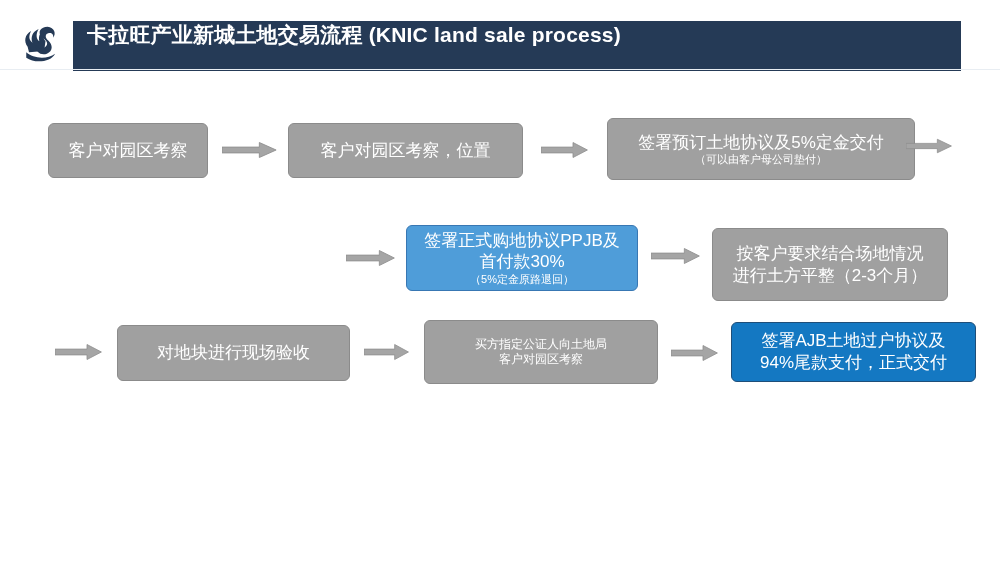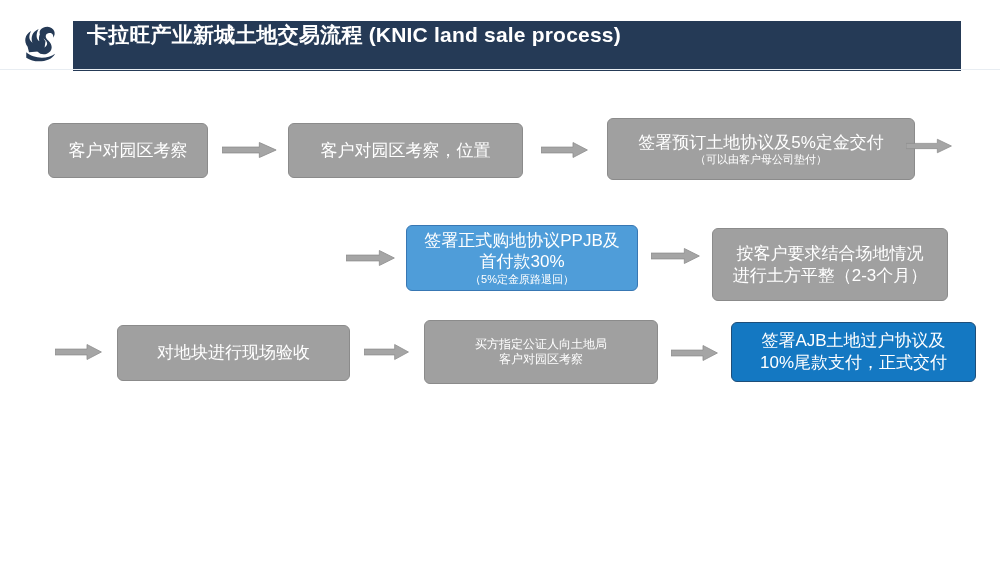--- a/index.html
+++ b/index.html
@@ -118,16 +118,16 @@
     <div class="t-mid">买方指定公证人向土地局</div>
     <div class="t-mid">客户对园区考察</div>
   </div>
   <div class="arrow" style="left:671px;top:343px;width:48px;height:20px;">
     <svg viewBox="0 0 60 24" preserveAspectRatio="none">
         <polygon points="0,8.5 40,8.5 40,3 58,12 40,21 40,15.5 0,15.5"></polygon>
       </svg>
   </div>
   <div class="box darkblue" style="left:731px;top:322px;width:245px;height:60px;">
     <div class="t-main">签署AJB土地过户协议及</div>
-    <div class="t-main">10%尾款支付，正式交付</div>
+    <div class="t-main">94%尾款支付，正式交付</div>
   </div>
 
 </div>
 
 </body></html>

